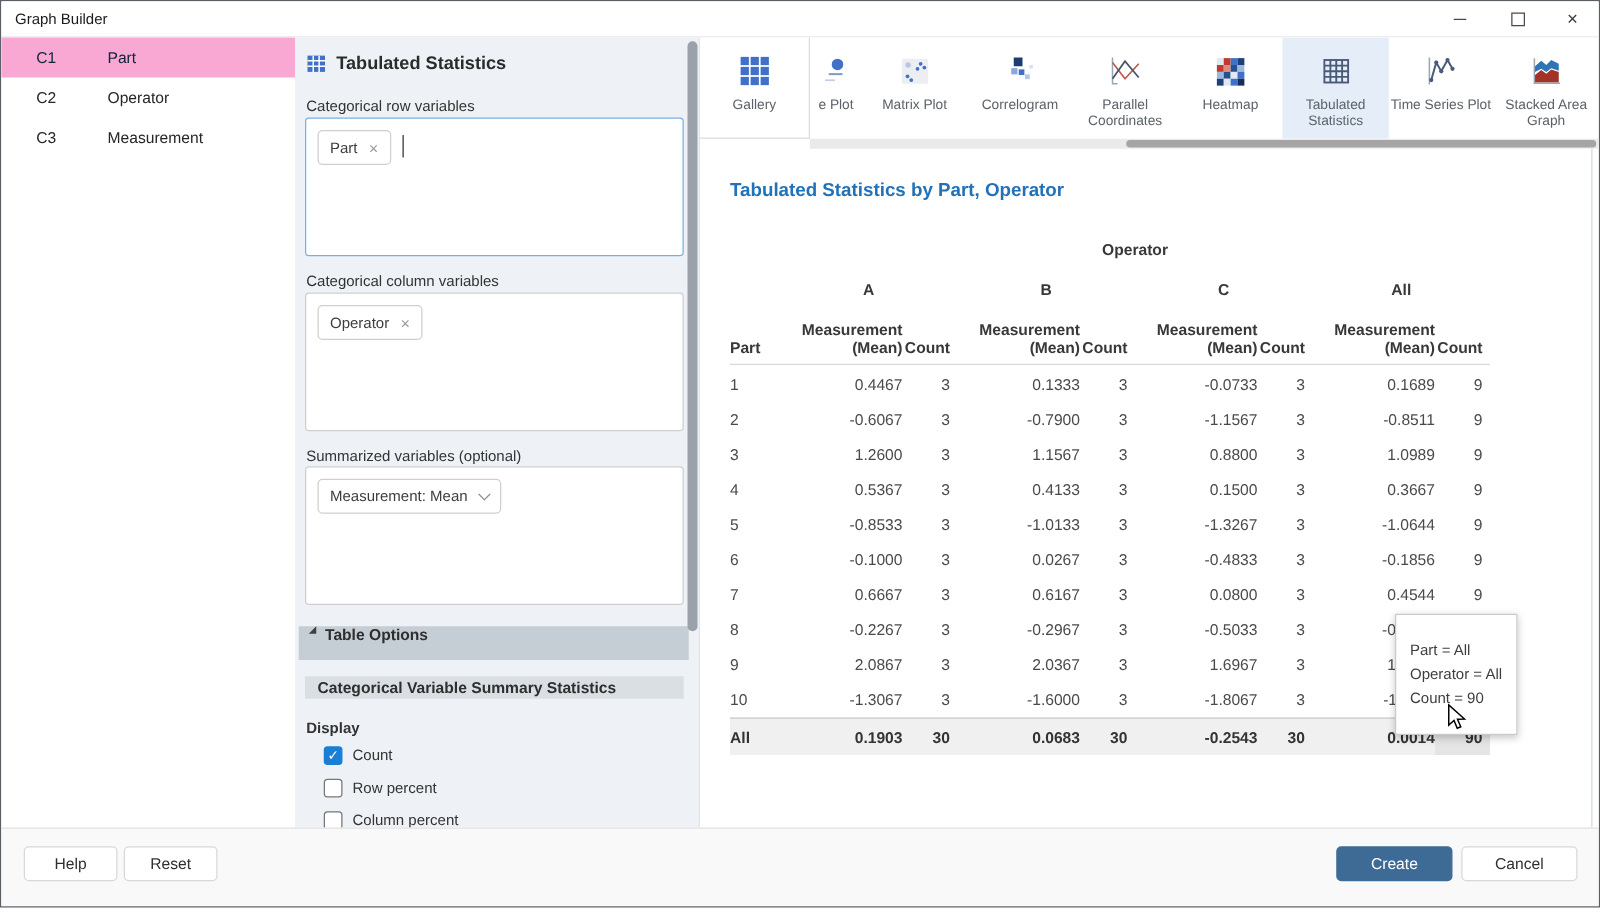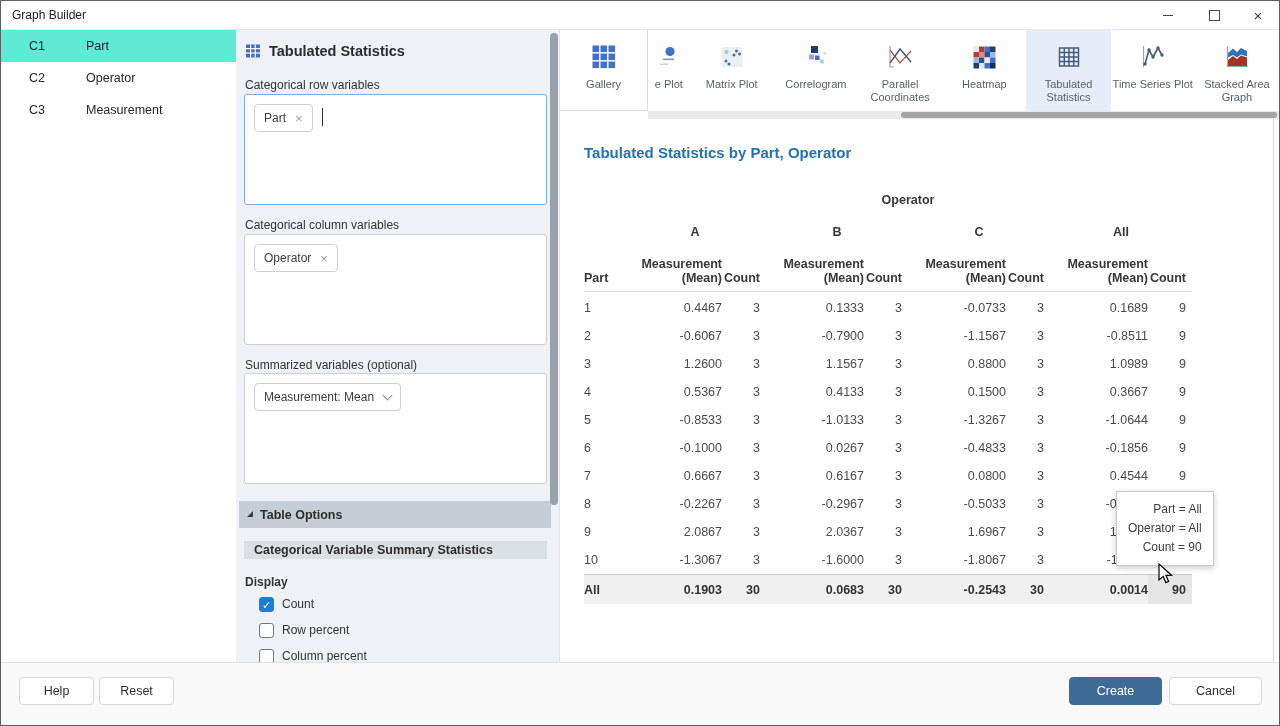--- a/index.html
+++ b/index.html
@@ -9,34 +9,34 @@
   .titlebar{position:absolute;top:0;left:0;right:0;height:28px;background:#fff;border-bottom:1px solid #e8e8e8;}
   .wtitle{position:absolute;left:11px;top:7px;font-size:12px;color:#1b1b1b;}
   .wctl{position:absolute;top:0;height:28px;width:46px;display:flex;align-items:center;justify-content:center;cursor:default;}
   .wctl.min{right:88px}.wctl.max{right:42px}.wctl.close{right:0;width:42px}
   .glyph-min{width:10px;height:1px;background:#4a4a4a;}
   .glyph-max{width:9px;height:9px;border:1px solid #4a4a4a;}
   .glyph-close{font-size:15px;color:#3c3c3c;line-height:1;}
   
   .sidebar{position:absolute;top:29px;left:0;width:235px;bottom:63px;background:#fff;}
   .srow{height:32px;display:flex;align-items:center;font-size:12.5px;color:#262626;}
-  .srow.selected{background:#5eead4;color:#10243a;}
+  .srow.selected{background:#f9a8d4;color:#10243a;}
   .srow .cid{margin-left:28px;width:57px;}
   
   .panel{position:absolute;top:29px;left:235px;width:324px;bottom:63px;background:#eef2f6;border-right:1px solid #e1e5ea;box-sizing:border-box;}
   .ptitle{position:absolute;top:13px;left:9px;display:flex;align-items:center;font-size:14.5px;font-weight:bold;color:#2b2b2b;}
   .ptitle svg{margin-right:8px;}
   .plabel{position:absolute;left:9px;font-size:12px;font-weight:normal;color:#333;}
   .vbox{position:absolute;left:8px;width:303px;height:111px;background:#fff;border:1px solid #cfcfcf;border-radius:3px;padding:9px;box-sizing:border-box;display:flex;align-items:flex-start;}
   .vbox.focused{border:1px solid #79b0e2;}
   .chip{display:inline-flex;align-items:center;height:26px;background:#fff;border:1px solid #cfcfcf;border-radius:4px;padding:0 9px;font-size:12px;color:#3d3d3d;}
   .chip .x{margin-left:9px;color:#9b9b9b;font-size:13px;line-height:1;}
   .chev{width:6px;height:6px;border-right:1.4px solid #8f8f8f;border-bottom:1.4px solid #8f8f8f;transform:rotate(45deg);margin-left:10px;margin-top:-4px;}
   .caret{width:1px;height:18px;background:#333;margin-left:9px;margin-top:4px;}
-  .optbar{position:absolute;left:3px;width:312px;height:27px;background:#c5cdd5;display:flex;align-items:center;font-size:12.5px;font-weight:bold;color:#2e2e2e;}
+  .optbar{position:absolute;left:3px;width:312px;height:27px;background:#c5cdd5;display:flex;font-size:12.5px;font-weight:bold;color:#2e2e2e;}
   .collapse-tri{width:0;height:0;border-left:6px solid transparent;border-bottom:6px solid #3f3f3f;margin:0 7px 2px 8px;}
   .subbar{position:absolute;left:8px;width:303px;height:18px;background:#dadfe4;display:flex;align-items:center;font-size:12.5px;font-weight:bold;color:#2e2e2e;padding-left:10px;box-sizing:border-box;}
   .display-label{position:absolute;left:9px;font-size:12px;font-weight:bold;color:#333;}
   .cbrow{position:absolute;left:23px;display:flex;align-items:center;height:18px;}
   .cb{width:15px;height:15px;box-sizing:border-box;border:1px solid #767676;border-radius:3px;background:#fff;position:relative;}
   .cb.checked{background:#1a7fd4;border-color:#1a7fd4;}
   .cb.checked::after{content:"✓";position:absolute;left:2px;top:0px;color:#fff;font-size:11px;line-height:15px;}
   .cbl{margin-left:8px;font-size:12px;color:#333;}
   .pscroll{position:absolute;right:1px;top:3px;width:8px;height:472px;background:#9aa1a8;border-radius:4px;}
   
@@ -63,21 +63,21 @@
   .grouprow .g{grid-column:span 2;text-align:center;}
   .colheadrow{height:37px;align-items:end;border-bottom:1px solid #d9d9d9;padding-bottom:6px;box-sizing:content-box;}
   .tbody{padding-top:2px;}
   .td.num{text-align:right;}
   .td.cnt{padding-right:6px;box-sizing:border-box;}
   .meanhead{text-align:right;line-height:14px;}
   .allrow{height:29px;background:#f0f0f0;border-top:1px solid #c9c9c9;font-weight:bold;color:#333;}
   .allrow .hovercell{background:#e5e5e5;height:29px;display:flex;align-items:center;justify-content:flex-end;}
   
   .tooltip{position:absolute;left:556px;top:461px;background:#fff;border:1px solid #cacaca;
-           box-shadow:0 2px 6px rgba(0,0,0,.22);padding:8px 11px;font-size:12px;color:#3e3e3e;line-height:19px;z-index:6;white-space:nowrap;text-align:right;}
+           box-shadow:0 2px 6px rgba(0,0,0,.22);padding:19px 11px;font-size:12px;color:#3e3e3e;line-height:19px;z-index:6;white-space:nowrap;}
   .cursor{position:absolute;left:596px;top:533px;z-index:9;}
   
   .footer{position:absolute;left:0;right:0;bottom:0;height:63px;background:#f9f9f9;border-top:1px solid #e2e2e2;box-sizing:border-box;}
   .btn{position:absolute;top:14px;height:28px;border:1px solid #d8d8d8;background:#fff;border-radius:4px;
        font-size:12.5px;color:#2f2f2f;display:flex;align-items:center;justify-content:center;box-sizing:border-box;cursor:default;}
   .btn.help{left:18px;width:75px;}
   .btn.reset{left:98px;width:75px;}
   .btn.create{left:1068px;width:93px;background:#3e6b96;border-color:#3e6b96;color:#fff;}
   .btn.cancel{left:1168px;width:93px;}
 </style>

